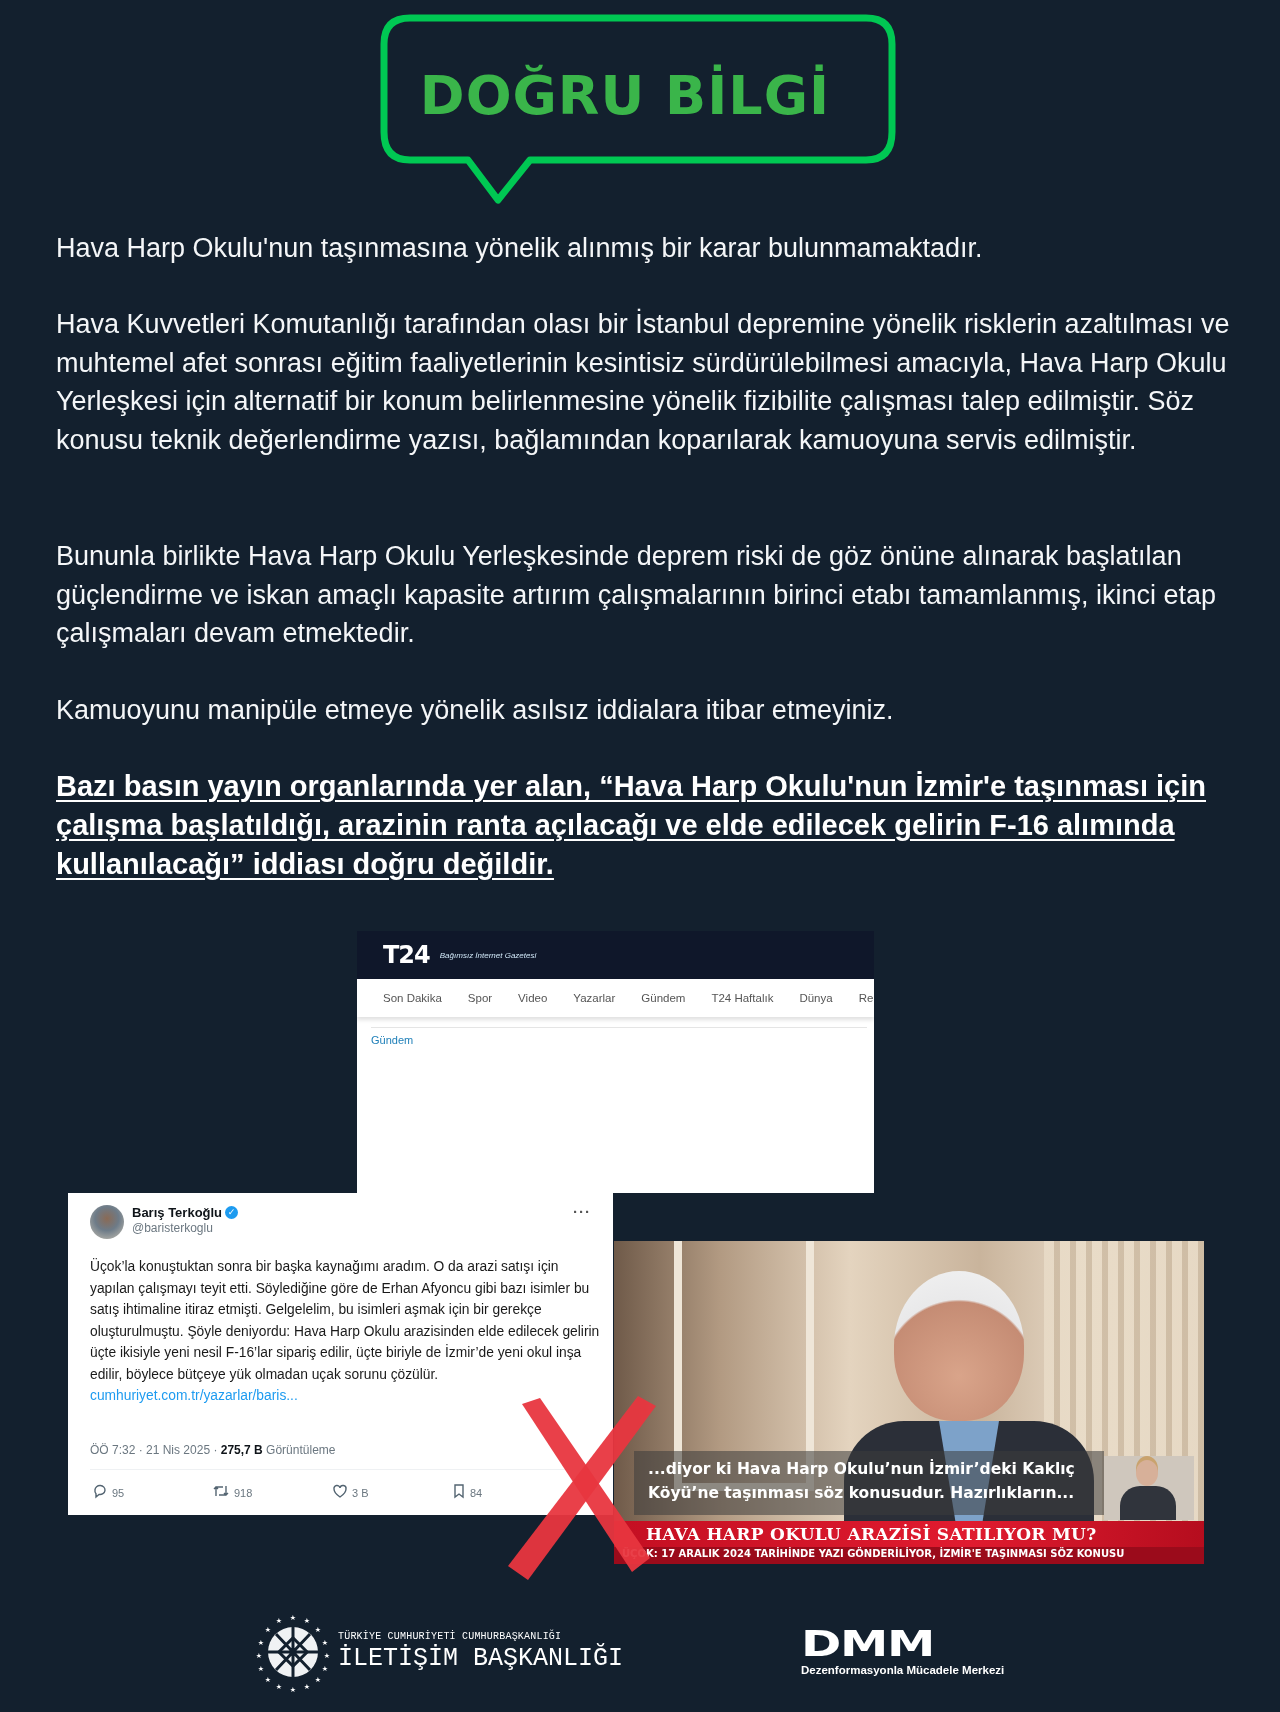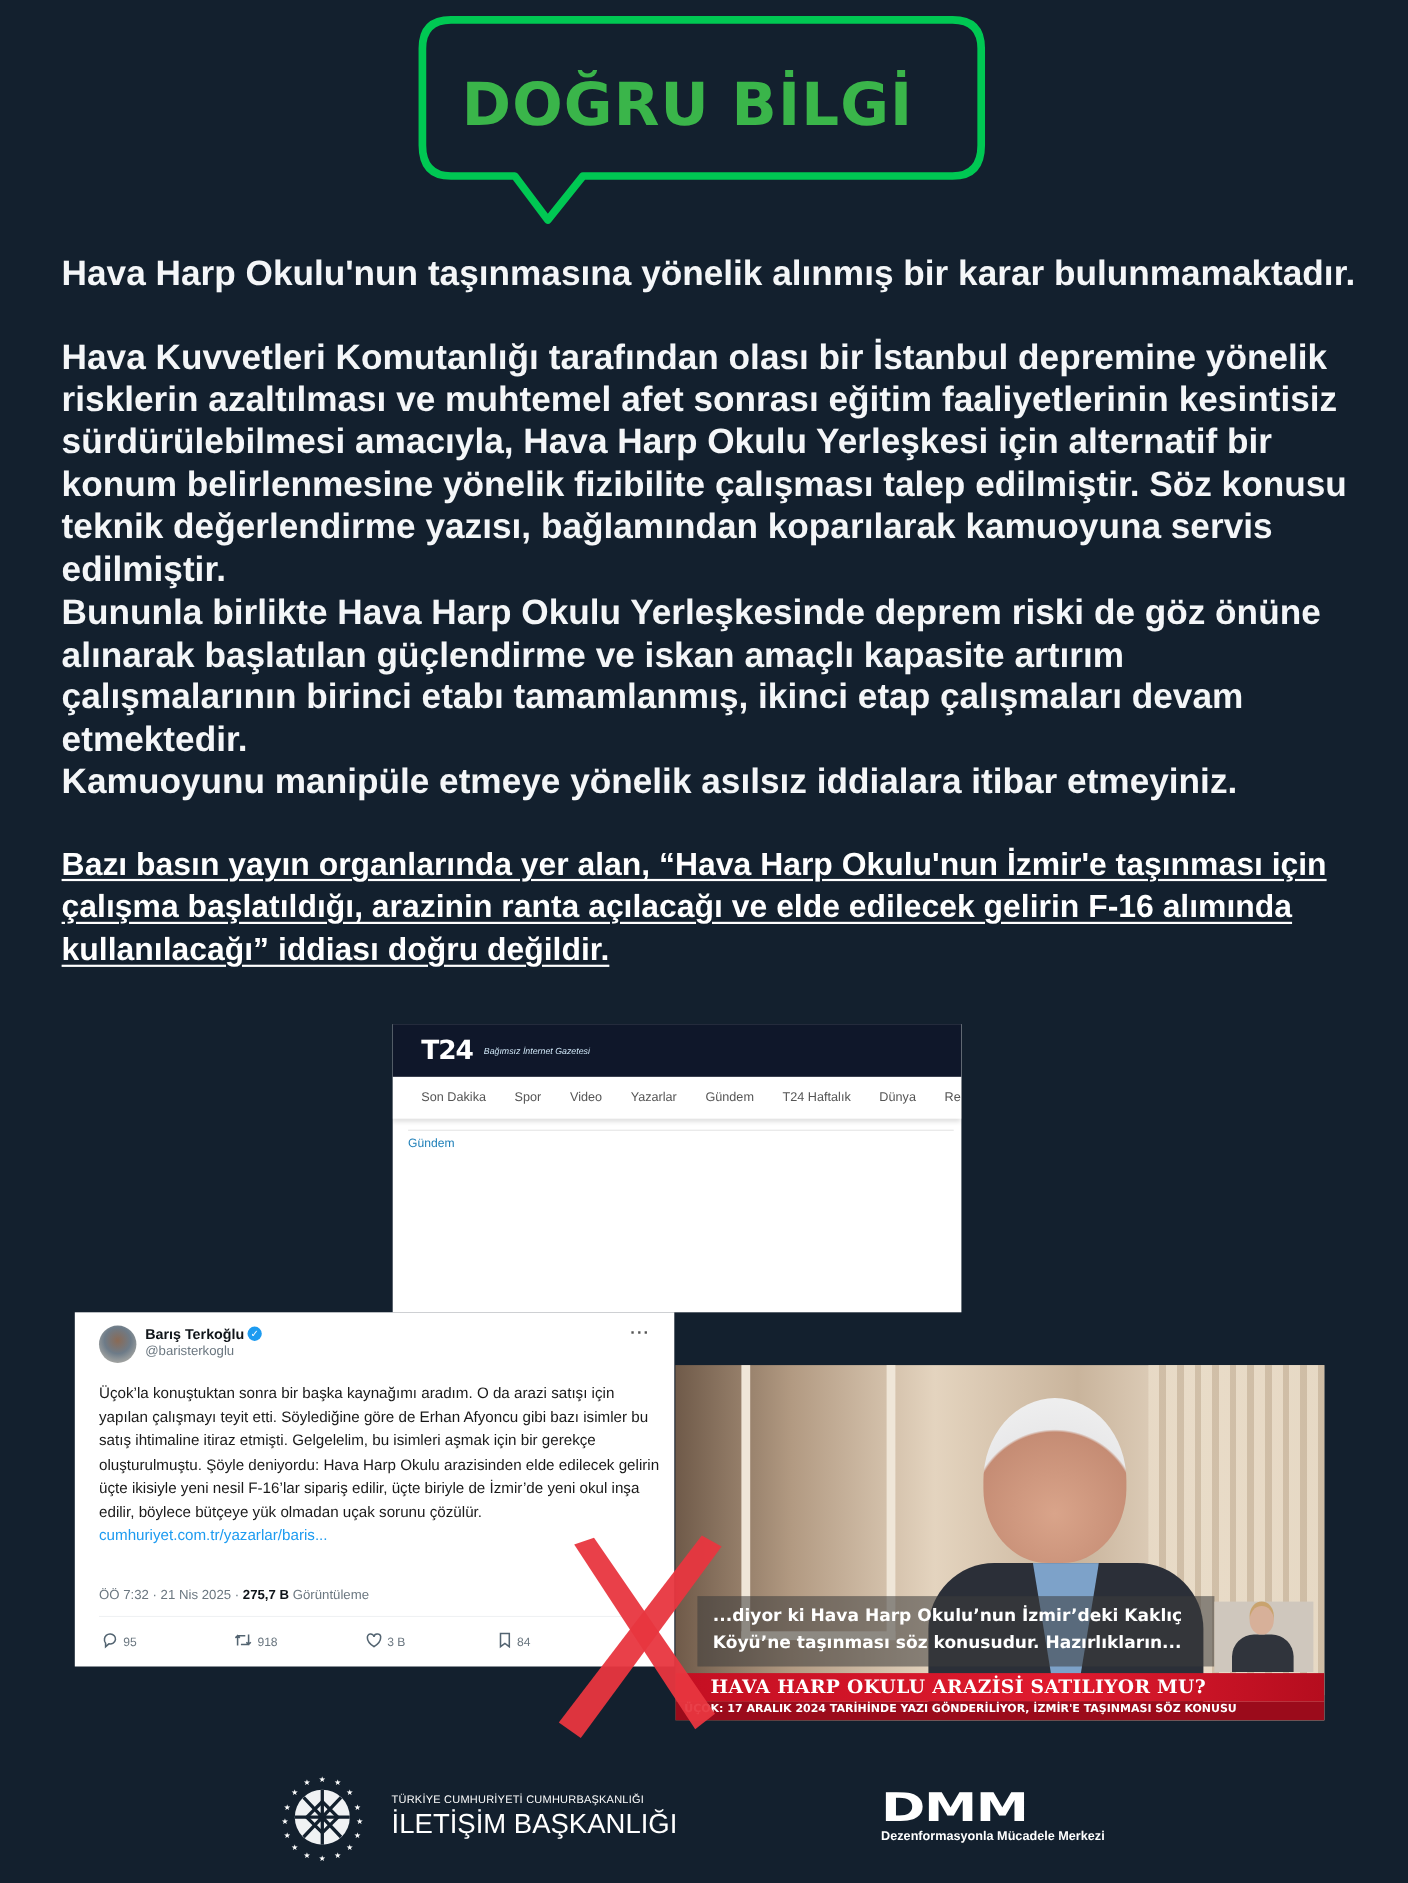--- a/index.html
+++ b/index.html
@@ -7,21 +7,21 @@
   body { position: relative; font-family: "Liberation Sans", "DejaVu Sans", sans-serif; color: #ffffff; }
 
   
   .bubble { position: absolute; left: 380px; top: 14px; width: 516px; height: 192px; }
   .bubble svg { position: absolute; left: 0; top: 0; }
   .bubble-title { position: absolute; left: 0; top: 50px; width: 490px; text-align: center;
     font-family: "DejaVu Sans", sans-serif; font-weight: bold; font-size: 54px; letter-spacing: 1px;
     color: #3ab54a; }
 
   
-  .para { position: absolute; left: 56px; width: 1180px; font-size: 32px; line-height: 38.5px; color: #f4f6f8; font-family: "Liberation Sans", sans-serif; font-weight: bold; }
+  .para { position: absolute; left: 56px; width: 1180px; font-size: 27px; line-height: 38.5px; color: #f4f6f8; font-family: "Liberation Sans", sans-serif; }
   .p1 { top: 229px; }
   .p2 { top: 305px; }
   .p3 { top: 537px; }
   .p4 { top: 691px; }
   .claim { position: absolute; left: 56px; top: 767px; width: 1190px; font-size: 29px; line-height: 39px;
     font-weight: bold; color: #ffffff; text-decoration: underline; text-decoration-thickness: 2px; text-underline-offset: 4px; }
 
   
   .t24 { position: absolute; left: 357px; top: 931px; width: 517px; height: 262px; background: #ffffff; overflow: hidden; }
   .t24-top { height: 48px; background: #0f172a; display: flex; align-items: center; padding-left: 26px; }
@@ -68,21 +68,21 @@
   .tv-signer-body { position: absolute; left: 16px; top: 30px; width: 56px; height: 34px; border-radius: 20px 20px 0 0; background: #30343c; }
   .tv-banner { position: absolute; left: 0; top: 280px; width: 100%; height: 26px; background: linear-gradient(90deg, #c40f22, #e01b2f 60%, #b50d1e); }
   .tv-banner-title { position: absolute; left: 32px; top: 283px; font-family: "DejaVu Serif", serif; font-weight: bold; font-size: 17px; color: #ffffff; letter-spacing: .3px; }
   .tv-ticker { position: absolute; left: 0; top: 306px; width: 100%; height: 17px; background: #9b0b1b; }
   .tv-ticker-text { position: absolute; left: 8px; top: 307px; font-family: "DejaVu Sans", sans-serif; font-weight: bold; font-size: 10px; color: #ffffff; white-space: nowrap; }
 
   .redx { position: absolute; left: 500px; top: 1390px; }
 
   
   .footer-ib { position: absolute; left: 256px; top: 1612px; display: flex; align-items: center; }
-  .footer-ib-text { margin-left: 26px; font-family: Liberation Sans, sans-serif; }
+  .footer-ib-text { margin-left: 8px; font-family: Liberation Mono, monospace; }
   .ib-small { font-size: 10px; letter-spacing: .2px; color: #fff; }
   .ib-big { font-size: 25px; color: #fff; margin-top: 2px; }
   .footer-dmm { position: absolute; left: 801px; top: 1628px; }
   .dmm-logo { font-family: "DejaVu Sans", sans-serif; font-weight: bold; font-size: 36px; letter-spacing: -1px; color: #fff; line-height: 32px; transform: scaleX(1.35); transform-origin: left; }
   .dmm-sub { font-size: 11.5px; font-weight: bold; color: #fff; margin-top: 4px; }
 </style>
 </head>
 <body>
 
 <div class="bubble">

